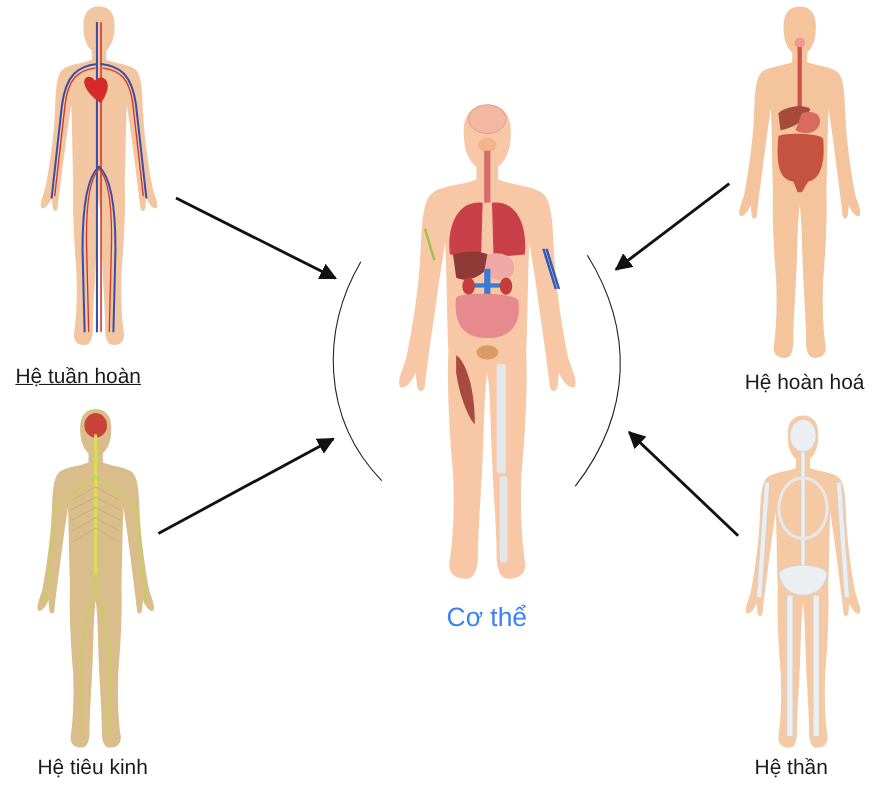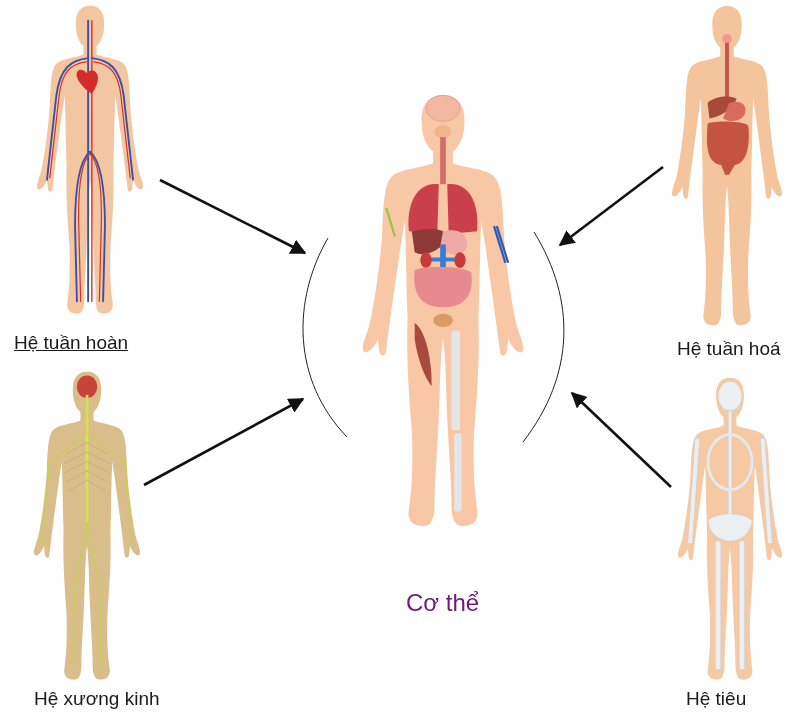--- a/index.html
+++ b/index.html
@@ -1,20 +1,20 @@
 <!DOCTYPE html>
 <html><head>
 <meta charset="utf-8">
 <style>
   html, body { margin:0; padding:0; background:#ffffff; }
   body { width:800px; height:717px; position:relative; overflow:hidden;
          font-family:"Liberation Sans", sans-serif; }
   .fig { position:absolute; }
   .label { position:absolute; font-size:19px; color:#1a1a1a; white-space:nowrap; }
-  .center-label { font-size:24px; color:#701a75;margin-top:41px; }
+  .center-label { font-size:24px; color:#3b82f6; }
   svg { display:block; }
 </style>
 </head>
 <body>
 
 <svg width="0" height="0" style="position:absolute">
   <defs>
     <symbol id="body" viewBox="0 0 120 340">
       <path d="M60 4 C48 4 44 14 45 26 C45 36 49 44 53 47 L53 56 C44 60 30 60 24 66 C18 72 18 90 17 110 C16 130 12 160 8 180 C5 190 2 196 4 200 C7 202 12 196 14 190 L15 200 C16 204 20 204 20 198 C22 180 26 150 30 120 L33 100 C34 120 34 150 35 175 C34 205 36 235 38 260 C39 285 38 305 36 320 C34 330 40 334 48 333 C52 332 54 326 54 318 C54 300 56 275 57 250 C58 225 58 205 60 190 C62 205 62 225 63 250 C64 275 66 300 66 318 C66 326 68 332 72 333 C80 334 86 330 84 320 C82 305 81 285 82 260 C84 235 86 205 85 175 C86 150 86 120 87 100 L90 120 C94 150 98 180 100 198 C100 204 104 204 105 200 L106 190 C108 196 113 202 116 200 C118 196 115 190 112 180 C108 160 104 130 103 110 C102 90 102 72 96 66 C90 60 76 60 67 56 L67 47 C71 44 75 36 75 26 C76 14 72 4 60 4 Z"></path>
     </symbol>
@@ -44,52 +44,52 @@
 <div class="fig" style="left:665px;top:2px;width:124px;height:330px;">
   <svg width="124" height="330" viewBox="0 0 120 340">
     <use href="#body" fill="#f4c49c"></use>
     <circle cx="60" cy="38" r="5" fill="#f09a8e"></circle>
     <rect x="58" y="42" width="4" height="60" fill="#c9534a"></rect>
     <path d="M40 104 C48 96 66 96 70 100 C66 110 54 118 42 120 Z" fill="#a64a3a"></path>
     <path d="M62 104 C74 100 82 106 78 116 C74 124 62 124 56 120 Z" fill="#d86b5e"></path>
     <path d="M40 126 C40 122 80 122 82 128 C84 150 80 166 68 168 L62 178 L58 178 L54 168 C40 166 38 150 40 126 Z" fill="#c4533f"></path>
   </svg>
 </div>
-<div class="label" style="left:677px;top:338px;">Hệ tuần hoá</div>
+<div class="label" style="left:677px;top:338px;">Hệ hoàn hoá</div>
 
 <div class="fig" style="left:25px;top:368px;width:124px;height:318px;">
   <svg width="124" height="318" viewBox="0 0 120 340">
     <use href="#body" fill="#d9bd8a"></use>
     <ellipse cx="60" cy="20" rx="11" ry="12" fill="#c8443a"></ellipse>
     <g fill="none" stroke="#d6e050" stroke-linecap="round">
       <path d="M60 30 L60 165" stroke-width="3"></path>
       <path d="M60 70 L20 100 L12 190 M60 70 L100 100 L108 190" stroke-width="1.5" stroke="#c7cf58"></path>
       <path d="M60 165 L46 240 L46 320 M60 165 L74 240 L74 320" stroke-width="1.5" stroke="#c7cf58"></path>
       <path d="M60 80 L38 92 M60 90 L36 102 M60 100 L36 112 M60 110 L38 122 M60 120 L40 132 M60 80 L82 92 M60 90 L84 102 M60 100 L84 112 M60 110 L82 122 M60 120 L80 132" stroke-width="0.8" stroke="#c8a870"></path>
     </g>
   </svg>
 </div>
-<div class="label" style="left:34px;top:688px;">Hệ xương kinh</div>
+<div class="label" style="left:34px;top:688px;">Hệ tiêu kinh</div>
 
 <div class="fig" style="left:668px;top:374px;width:124px;height:312px;">
   <svg width="124" height="312" viewBox="0 0 120 340">
     <use href="#body" fill="#f5c9a3"></use>
     <g fill="#eceff2" stroke="#c9ced4" stroke-width="0.6">
       <ellipse cx="60" cy="24" rx="13" ry="16"></ellipse>
       <rect x="58" y="40" width="4" height="120"></rect>
       <ellipse cx="60" cy="96" rx="24" ry="30" fill="none" stroke="#e6e9ec" stroke-width="3"></ellipse>
       <path d="M36 160 C44 150 76 150 84 160 C82 176 70 182 60 182 C50 182 38 176 36 160 Z"></path>
       <rect x="22" y="70" width="5" height="115" transform="rotate(4 24 70)"></rect>
       <rect x="93" y="70" width="5" height="115" transform="rotate(-4 96 70)"></rect>
       <rect x="44" y="182" width="6" height="140"></rect>
       <rect x="70" y="182" width="6" height="140"></rect>
     </g>
   </svg>
 </div>
-<div class="label" style="left:686px;top:688px;">Hệ tiêu</div>
+<div class="label" style="left:686px;top:688px;">Hệ thần</div>
 
 <div class="fig" style="left:358px;top:90px;width:170px;height:445px;">
   <svg width="170" height="445" viewBox="0 0 120 340" preserveAspectRatio="none">
     <use href="#body" fill="#f8c8a6"></use>
     <ellipse cx="60" cy="14" rx="12" ry="10" fill="#f3b8a2" stroke="#e09a88" stroke-width="0.6"></ellipse>
     <ellipse cx="60" cy="32" rx="6" ry="5" fill="#f2b48a"></ellipse>
     <rect x="58" y="36" width="4" height="36" fill="#d46c6a"></rect>
     <path d="M57 72 C40 70 34 90 36 108 L56 110 Z M63 72 C80 70 86 90 84 108 L64 110 Z" fill="#c9404a"></path>
     <path d="M38 108 C50 104 62 106 64 112 C58 124 46 128 40 124 Z" fill="#8f3a36"></path>
     <path d="M60 108 C74 104 80 114 76 122 C70 128 62 126 58 120 Z" fill="#efa9a6"></path>

